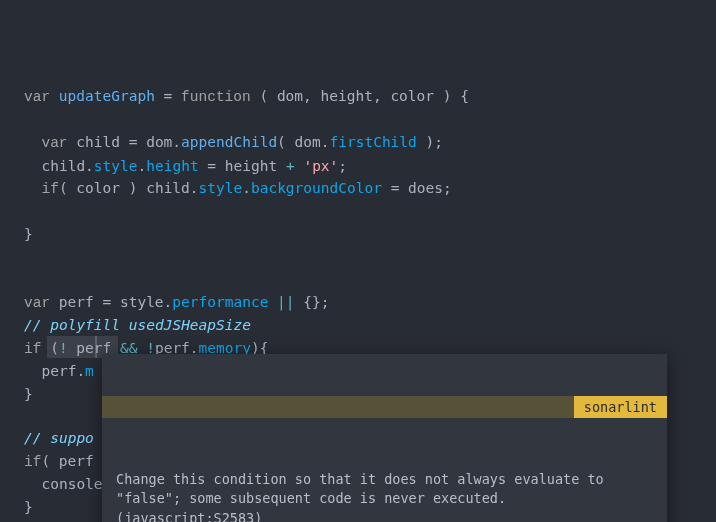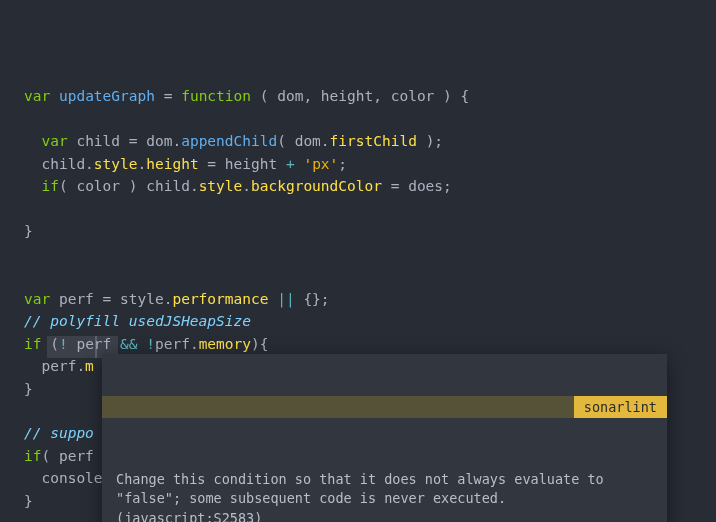--- a/index.html
+++ b/index.html
@@ -39,25 +39,25 @@
   pre {
     position: relative;
     z-index: 1;
     font-family: inherit;
     font-size: inherit;
     line-height: inherit;
     white-space: pre;
     tab-size: 2;
   }
 
-  .kw   { color: #84cc16; } 
+  .kw   { color: #a3a3a3; font-family: Liberation Mono, monospace; } 
   .fn   { color: #61afef; text-align: right; } 
-  .id   { color: #fde047; } 
+  .id   { color: #0ea5e9; } 
   .op   { color: #56b6c2; } 
-  .str  { color: #eab308; } 
+  .str  { color: #fca5a5; } 
   .pun  { color: #abb2bf; }
   .cmt  { color: #7dd3fc; font-style: italic; }
   .obscured { color: #9ea6b3; }
 
   .tooltip {
     position: absolute;
     left: 102px;
     top: 354px;
     width: 565px;
     background: #31363f;

